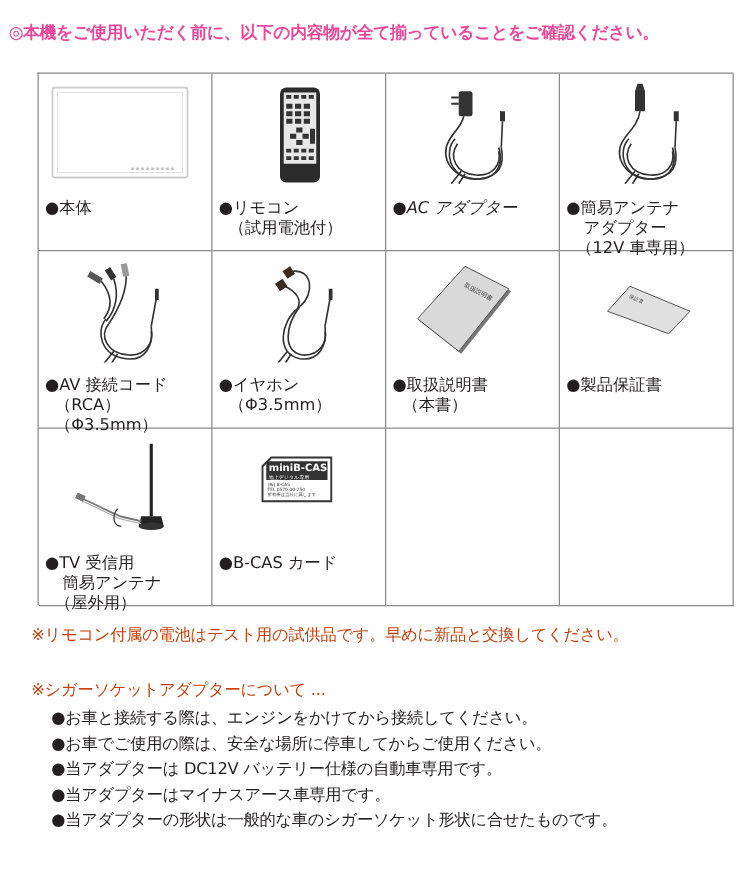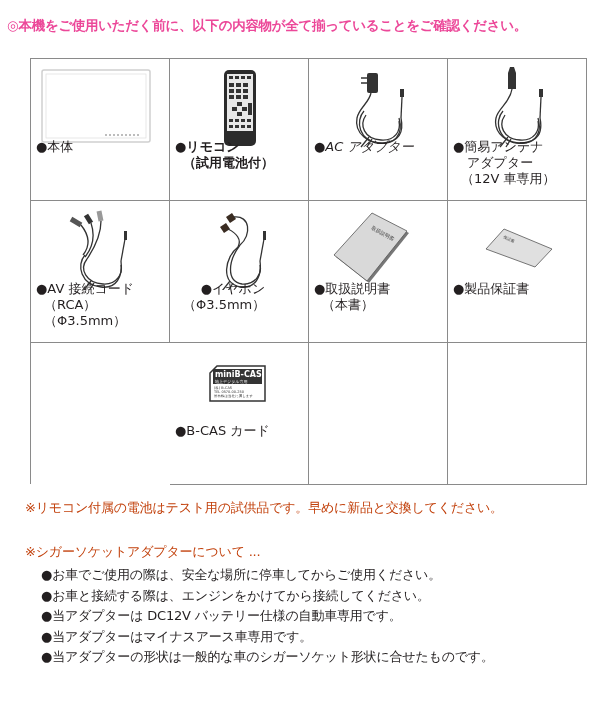--- a/index.html
+++ b/index.html
@@ -5,21 +5,21 @@
   html, body { margin:0; padding:0; background:#ffffff; }
   body { width:600px; height:702px; position:relative; overflow:hidden;
          font-family:"DejaVu Sans", "Liberation Sans", sans-serif; color:#231f20; }
   .title { position:absolute; left:7px; top:17px; width:590px; font-size:13.5px; font-weight:bold;
            letter-spacing:-0.3px; white-space:nowrap; color:#ec4899; }
   .grid { position:absolute; left:30px; top:58px; width:557px; height:426px;
           border-top:1px solid #8a8a8a; border-left:1px solid #8a8a8a; box-sizing:border-box; }
   .cell { position:absolute; width:139px; height:142px; box-sizing:border-box;
           border-right:1px solid #8a8a8a; border-bottom:1px solid #8a8a8a; }
   .cell .pic { position:absolute; left:0; top:4px; width:139px; height:85px; }
-  .cell .label { position:absolute; left:5px; top:80px; font-size:13px; line-height:16px; color:#231f20; }
+  .cell .label { position:absolute; left:5px; top:100px; font-size:13px; line-height:16px; color:#231f20; }
   .cell .label div { white-space:nowrap; }
   .cell .label .indent { padding-left:14px; }
   .note { position:absolute; left:25px; font-size:13px; white-space:nowrap; color:#c2410c; letter-spacing:-0.2px; }
   .bullets { position:absolute; left:41px; top:565px; font-size:13px; line-height:20.5px; color:#231f20; letter-spacing:-0.2px; }
   .bullets div { white-space:nowrap; }
   .bullets .cont { padding-left:14px; }
 </style>
 </head>
 <body>
 
@@ -41,21 +41,21 @@
           <rect x="98" y="71" width="2" height="2"></rect>
           <rect x="102" y="71" width="2" height="2"></rect>
           <rect x="106" y="71" width="2" height="2"></rect>
         </g>
     </svg>
     <div class="label">
       <div>●本体</div>
     </div>
   </div>
 
-  <div class="cell" style="left:139px;top:0;font-weight:bold;">
+  <div class="cell" style="left:139px;top:0;">
     <svg class="pic" viewBox="0 0 139 85">
       <rect x="54" y="7" width="32" height="76" rx="5" fill="#2b2b2b"></rect>
       <rect x="57" y="11" width="26" height="57" fill="#e8e8e8"></rect>
       <g fill="#333">
         <rect x="59" y="13" width="4" height="3"></rect>
           <rect x="65" y="13" width="4" height="3"></rect>
           <rect x="71" y="13" width="4" height="3"></rect>
           <rect x="77" y="13" width="4" height="3"></rect>
         <rect x="59" y="20" width="5" height="4"></rect>
           <rect x="66" y="20" width="5" height="4"></rect>
@@ -135,21 +135,21 @@
       <line x1="90" y1="56" x2="94" y2="34" stroke="#333" stroke-width="1.3"></line>
       <rect x="93" y="26" width="3" height="9" fill="#333"></rect>
     </svg>
     <div class="label">
       <div>●AV 接続コード</div>
       <div style="padding-left:8px">（RCA）</div>
       <div style="padding-left:8px">（Φ3.5mm）</div>
     </div>
   </div>
 
-  <div class="cell" style="left:139px;top:142px;text-align:right;">
+  <div class="cell" style="left:139px;top:142px;">
     <svg class="pic" viewBox="0 0 139 85">
       <path d="M56 12 L62 8 L66 14 L60 18 Z" fill="#3a2c22"></path>
       <path d="M50 22 L56 18 L60 24 L54 28 Z" fill="#3a2c22"></path>
       <path d="M64 12 C80 10 82 30 70 40" fill="none" stroke="#333" stroke-width="1.3"></path>
       <path d="M58 24 C66 28 72 34 68 42" fill="none" stroke="#333" stroke-width="1.3"></path>
       <path d="M68 42 C55 52 50 78 70 82 C85 84 92 72 90 56" fill="none" stroke="#333" stroke-width="1.3"></path>
       <path d="M70 40 C58 56 56 76 72 79 C86 80 92 68 90 60" fill="none" stroke="#333" stroke-width="1.3"></path>
       <path d="M52 86 L60 76 M58 86 L63 78" fill="none" stroke="#333" stroke-width="1.3"></path>
       <line x1="90" y1="56" x2="94" y2="34" stroke="#333" stroke-width="1.3"></line>
       <rect x="93" y="26" width="3" height="9" fill="#333"></rect>
@@ -175,20 +175,36 @@
   <div class="cell" style="left:417px;top:142px;">
     <svg class="pic" viewBox="0 0 139 85">
       <polygon points="38,44 56,24 104,44 87,62" fill="#e0e0e0" stroke="#555" stroke-width="0.8"></polygon>
       <text x="55" y="33" font-size="4" fill="#444" transform="rotate(23 55 33)">保証書</text>
     </svg>
     <div class="label">
       <div>●製品保証書</div>
     </div>
   </div>
 
+  <div class="cell" style="left:0;top:284px;">
+    <svg class="pic" viewBox="0 0 139 85">
+      <line x1="90" y1="8" x2="90" y2="66" stroke="#222" stroke-width="2.5"></line>
+      <path d="M80 74 L82 66 L98 66 L100 74 Z" fill="#222"></path>
+      <ellipse cx="90" cy="74" rx="10" ry="3" fill="#333"></ellipse>
+      <path d="M35 52 C45 56 55 62 65 66 L82 70" fill="none" stroke="#777" stroke-width="1.5"></path>
+      <path d="M35 54 C45 58 55 64 65 68 L82 72" fill="none" stroke="#aaa" stroke-width="1"></path>
+      <rect x="30" y="48" width="7" height="5" fill="#777" transform="rotate(25 33 50)"></rect>
+      <path d="M63 60 C58 66 60 74 66 74" fill="none" stroke="#333" stroke-width="1"></path>
+    </svg>
+    <div class="label">
+      <div>●TV 受信用</div>
+      <div class="indent">簡易アンテナ</div>
+      <div style="padding-left:8px">（屋外用）</div>
+    </div>
+  </div>
 
   <div class="cell" style="left:139px;top:284px;">
     <svg class="pic" viewBox="0 0 139 85">
       <path d="M40 26 L47 19 L95 19 L95 54 L40 54 Z" fill="#fff" stroke="#333" stroke-width="1.5"></path>
       <rect x="43" y="22" width="49" height="15" fill="#333"></rect>
       <text x="45" y="30" font-size="8" font-weight="bold" fill="#fff">miniB-CAS</text>
       <text x="45" y="36" font-size="4" fill="#fff">地上デジタル専用</text>
       <text x="44" y="42" font-size="3.5" fill="#333">(株) B-CAS</text>
       <text x="44" y="46" font-size="3.5" fill="#333">TEL 0570-00-250</text>
       <text x="44" y="50" font-size="3.5" fill="#333">所有権は当社に属します</text>
@@ -199,18 +215,18 @@
   </div>
 
   <div class="cell" style="left:278px;top:284px;"></div>
   <div class="cell" style="left:417px;top:284px;"></div>
 </div>
 
 <div class="note" style="top:499px;">※リモコン付属の電池はテスト用の試供品です。早めに新品と交換してください。</div>
 <div class="note" style="top:543px;">※シガーソケットアダプターについて ...</div>
 
 <div class="bullets">
+  <div>●お車と接続する際は、エンジンをかけてから接続してください。</div>
   <div>●お車でご使用の際は、安全な場所に停車してからご使用ください。</div>
-  <div>●お車と接続する際は、エンジンをかけてから接続してください。</div>
   <div>●当アダプターは DC12V バッテリー仕様の自動車専用です。</div>
   <div>●当アダプターはマイナスアース車専用です。</div>
   <div>●当アダプターの形状は一般的な車のシガーソケット形状に合せたものです。</div>
 </div>
 
 </body></html>

